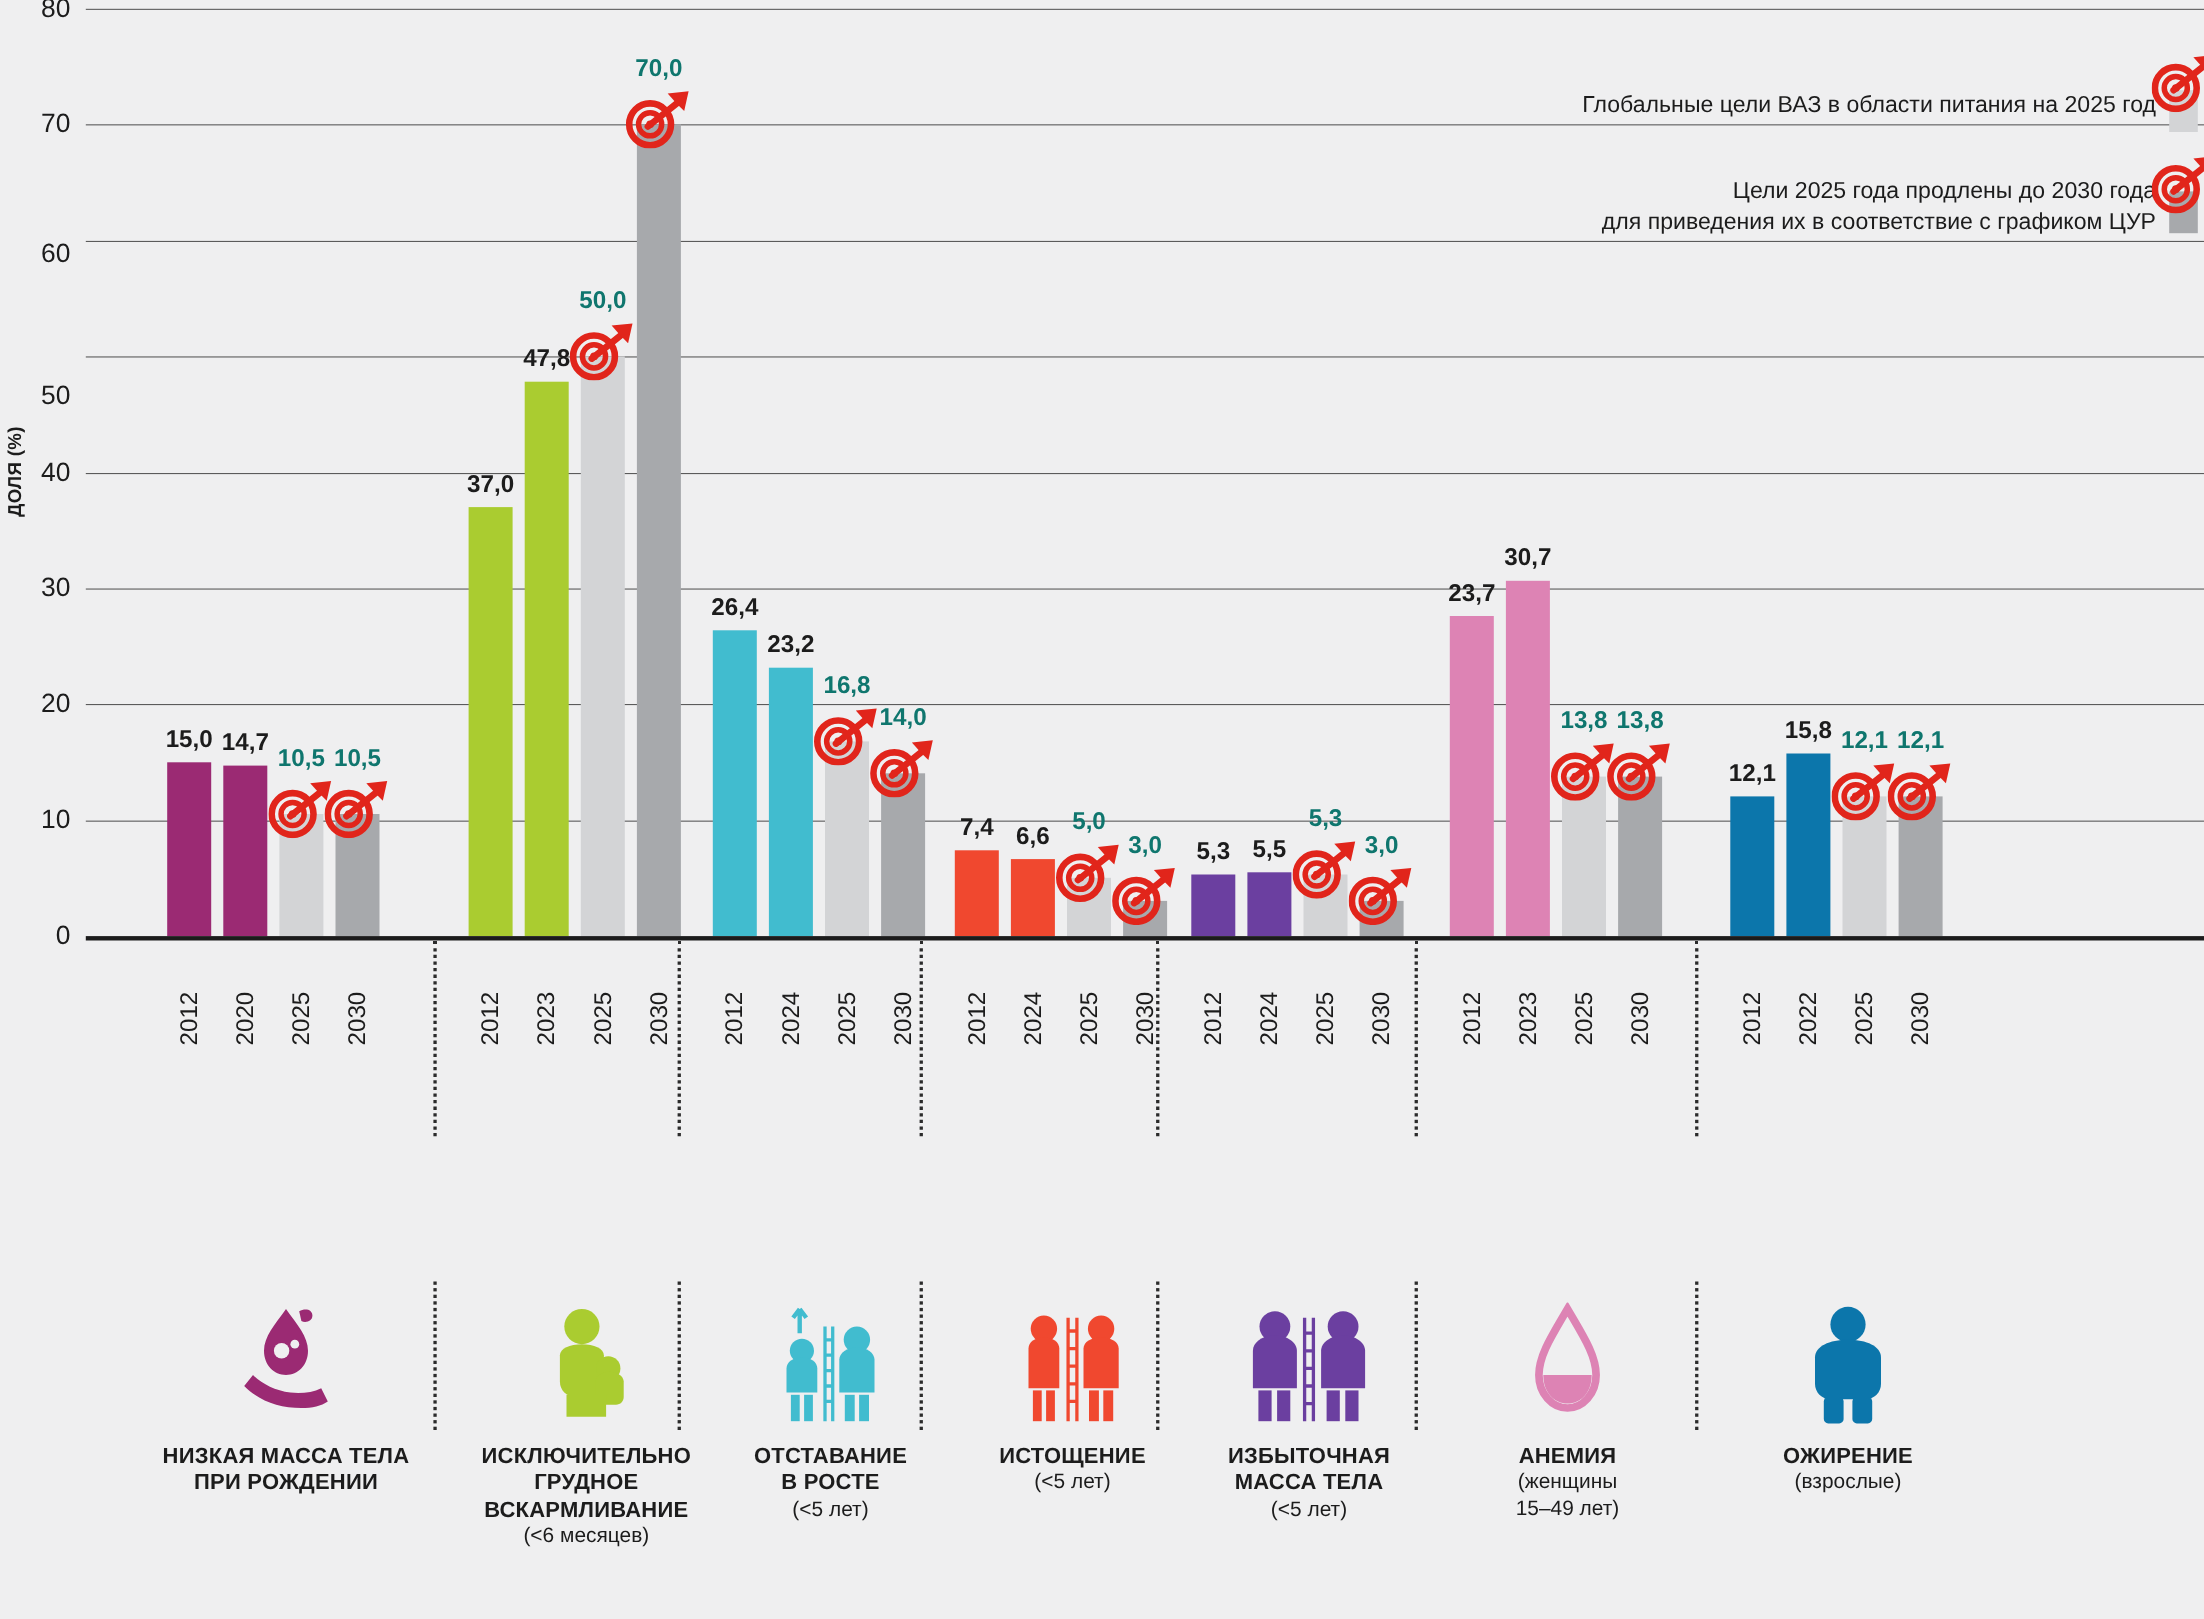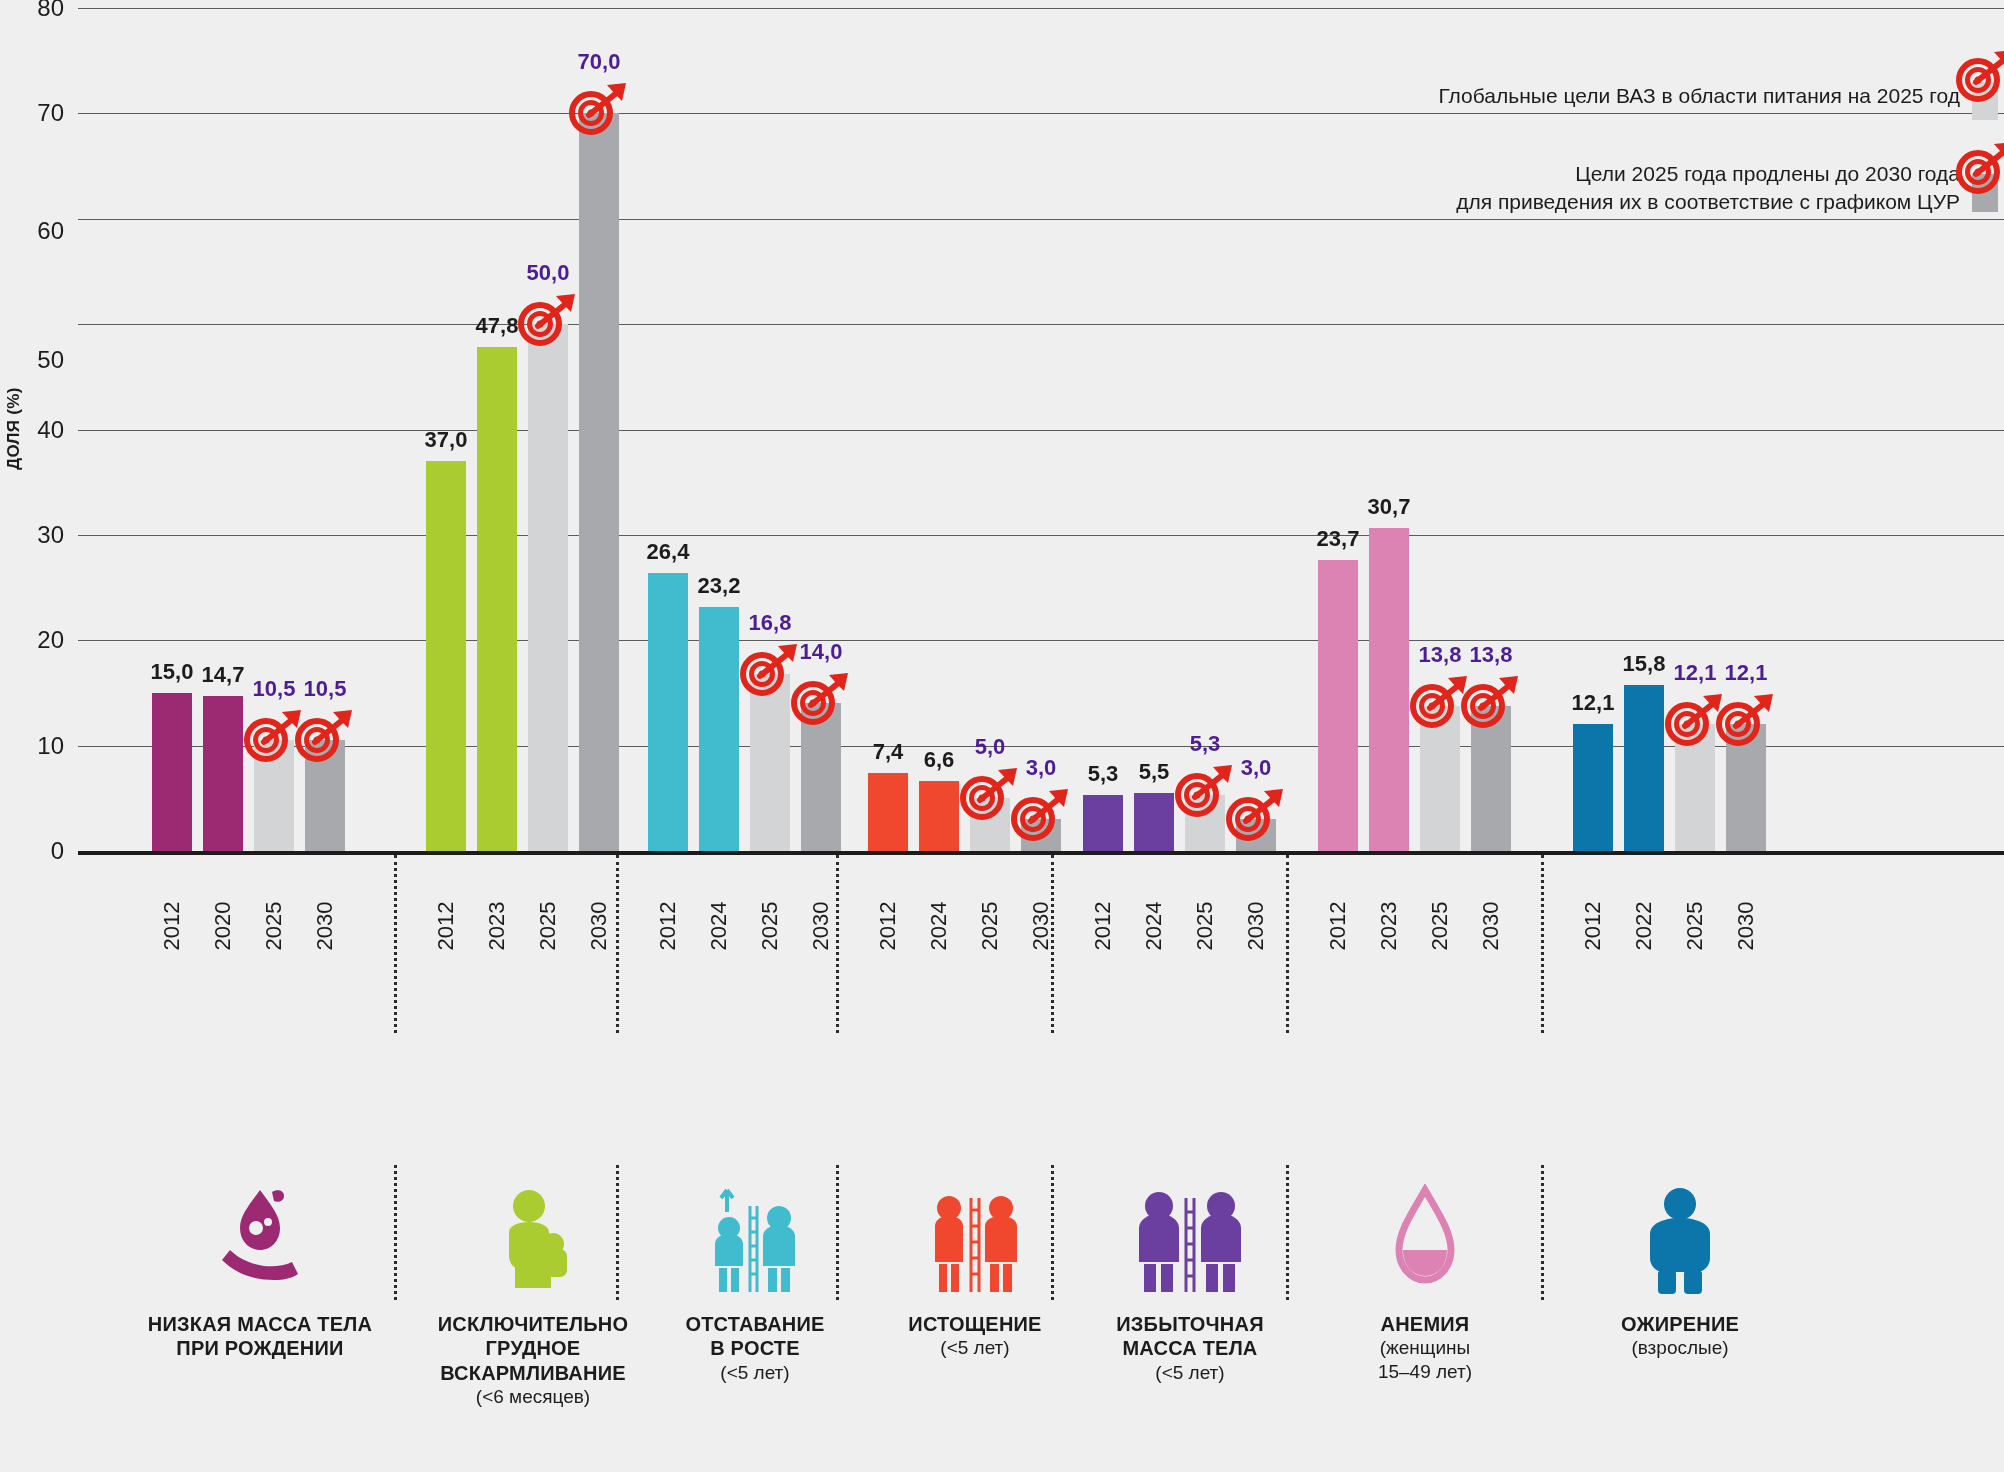--- a/index.html
+++ b/index.html
@@ -36,21 +36,21 @@
   
   #plot{position:absolute;left:78px;right:0;top:8px;height:843px;}
   .group{position:absolute;bottom:0;top:0;}
   .bar-slot{position:absolute;bottom:0;}
   .bar{position:absolute;bottom:0;left:0;right:0;}
   .vlabel{
     position:absolute;left:50%;transform:translateX(-50%);
     font-size:22px;font-weight:bold;white-space:nowrap;
     color:#1c1c1c;
   }
-  .vlabel.target{color:#4c1d95;}
+  .vlabel.target{color:#0f766e;}
 
   
   .target-icon{
     position:absolute;left:50%;transform:translateX(-50%);
     width:60px;height:54px;pointer-events:none;
   }
 
   
   .sep{
     position:absolute;width:0;

